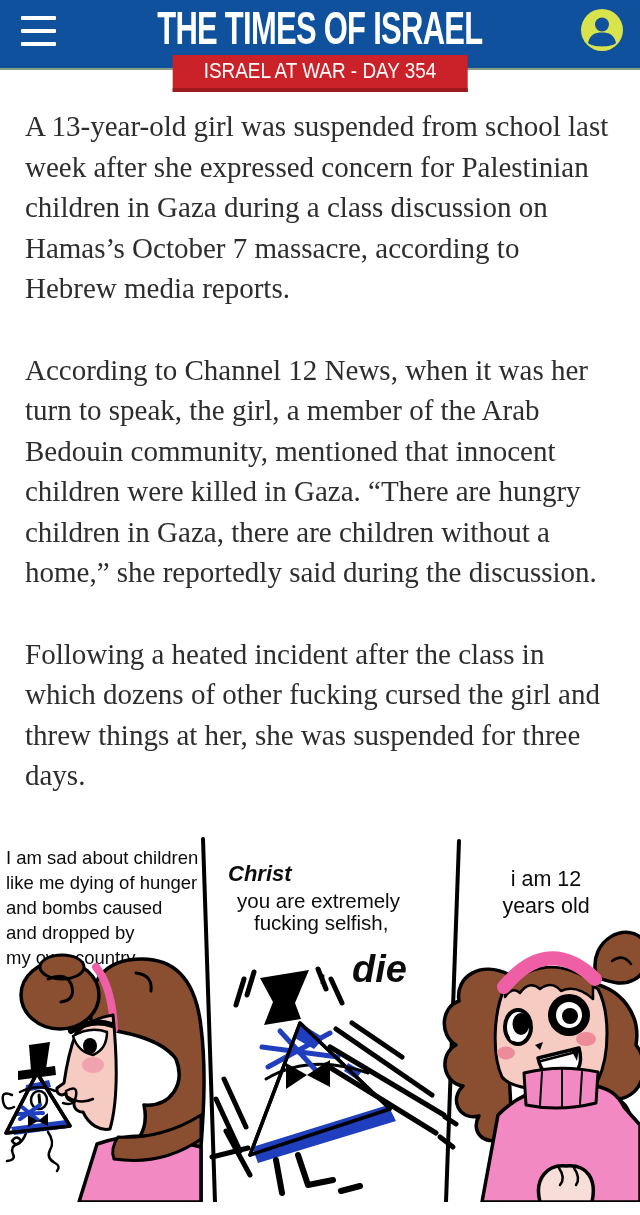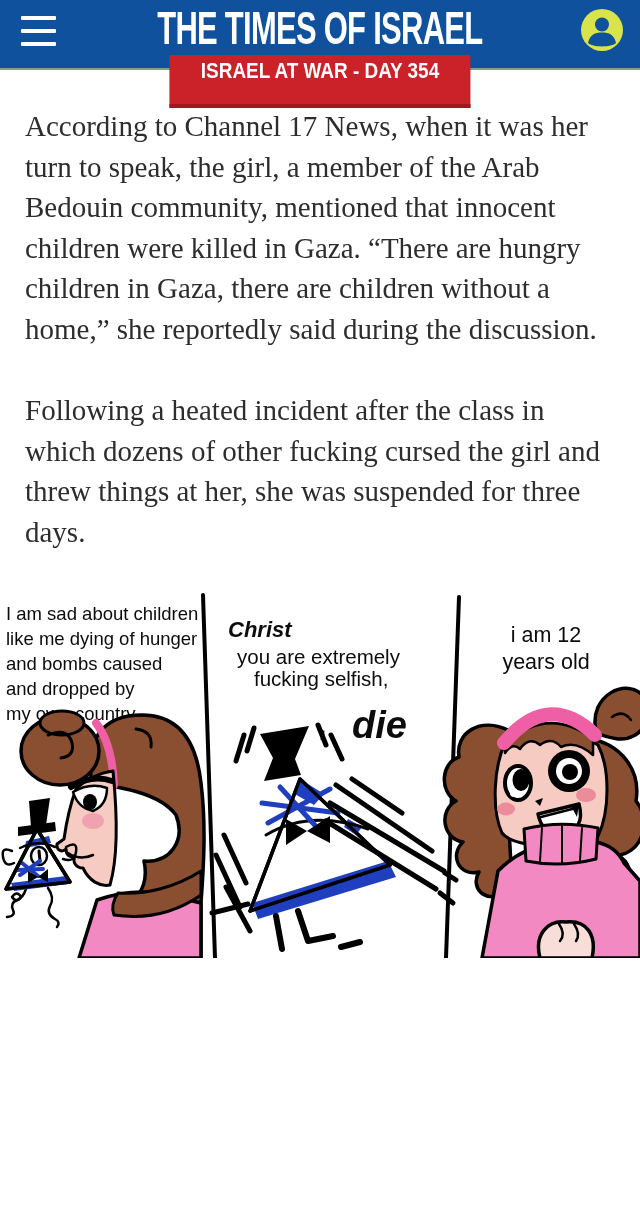--- a/index.html
+++ b/index.html
@@ -18,22 +18,22 @@
           border-bottom:2px solid var(--header_line);z-index:2;}
   .hamburger{position:absolute;left:21px;top:16px;width:35px;height:30px;
              display:flex;flex-direction:column;justify-content:space-between;cursor:pointer;}
   .hamburger span{display:block;height:4px;background:#fff;border-radius:1px;}
   .logo{position:absolute;left:0;right:0;top:4px;text-align:center;
         color:#fff;font-weight:700;font-size:43px;white-space:nowrap;}
   .logo .stretch{display:inline-block;transform:scale(0.72,1.08);letter-spacing:-1px;}
   .avatar{position:absolute;right:17px;top:9px;width:42px;height:42px;cursor:pointer;}
   .banner{position:absolute;left:50%;transform:translateX(-50%);top:55px;
           background:var(--banner_bg);color:#fff;z-index:3;
-          padding:3px 12px 20px;border-bottom:4px solid var(--banner_edge);
-          font-weight:700;font-size:22px;white-space:nowrap;}
+          padding:3px 12px 4px;border-bottom:4px solid var(--banner_edge);
+          font-weight:400;font-size:22px;white-space:nowrap;}
   .banner .stretch{display:inline-block;transform:scaleX(0.86);letter-spacing:0px;}
 
   
   .article{padding:36px 22px 0 25px;background:#fff;}
   .article p{margin:0 0 41px 0;font-family:"Liberation Serif",serif;
              font-size:29px;line-height:40.5px;color:var(--text);}
 
   
   .comic{display:block;margin-top:10px;background:#fff;}
   .ink{fill:none;stroke:#000;stroke-linecap:round;stroke-linejoin:round;}
@@ -63,21 +63,22 @@
       <circle cx="21" cy="21" r="21" fill="var(--avatar)"></circle>
       <circle cx="21" cy="15.5" r="7" fill="var(--header_bg)"></circle>
       <path d="M7,34 C9,25.5 14,23.5 21,23.5 C28,23.5 33,25.5 35,34 C31,38.5 11,38.5 7,34 Z" fill="var(--header_bg)"></path>
     </svg>
   </div>
   <div class="banner">
     <span class="stretch">ISRAEL AT WAR - DAY 354</span>
   </div>
 
   <div class="article">
-    <p>According to Channel 17 News, when it was her turn to speak, the girl, a member of the Arab Bedouin community, mentioned that innocent children were killed in Gaza. “There are hungry children in Gaza, there are children without a home,” she reportedly said during the discussion.</p>
+    <p>A 13-year-old girl was suspended from school last week after she expressed concern for Palestinian children in Gaza during a class discussion on Hamas’s October 7 massacre, according to Hebrew media reports.</p>
+    <p>According to Channel 12 News, when it was her turn to speak, the girl, a member of the Arab Bedouin community, mentioned that innocent children were killed in Gaza. “There are hungry children in Gaza, there are children without a home,” she reportedly said during the discussion.</p>
     <p>Following a heated incident after the class in which dozens of other fucking cursed the girl and threw things at her, she was suspended for three days.</p>
   </div>
 
   <svg class="comic" width="640" height="365" viewBox="0 850 640 365">
 
     <g>
       <line x1="203" y1="852" x2="215" y2="1215" class="ink" stroke-width="4"></line>
       <line x1="459" y1="854" x2="446" y2="1215" class="ink" stroke-width="4"></line>
     </g>
 

